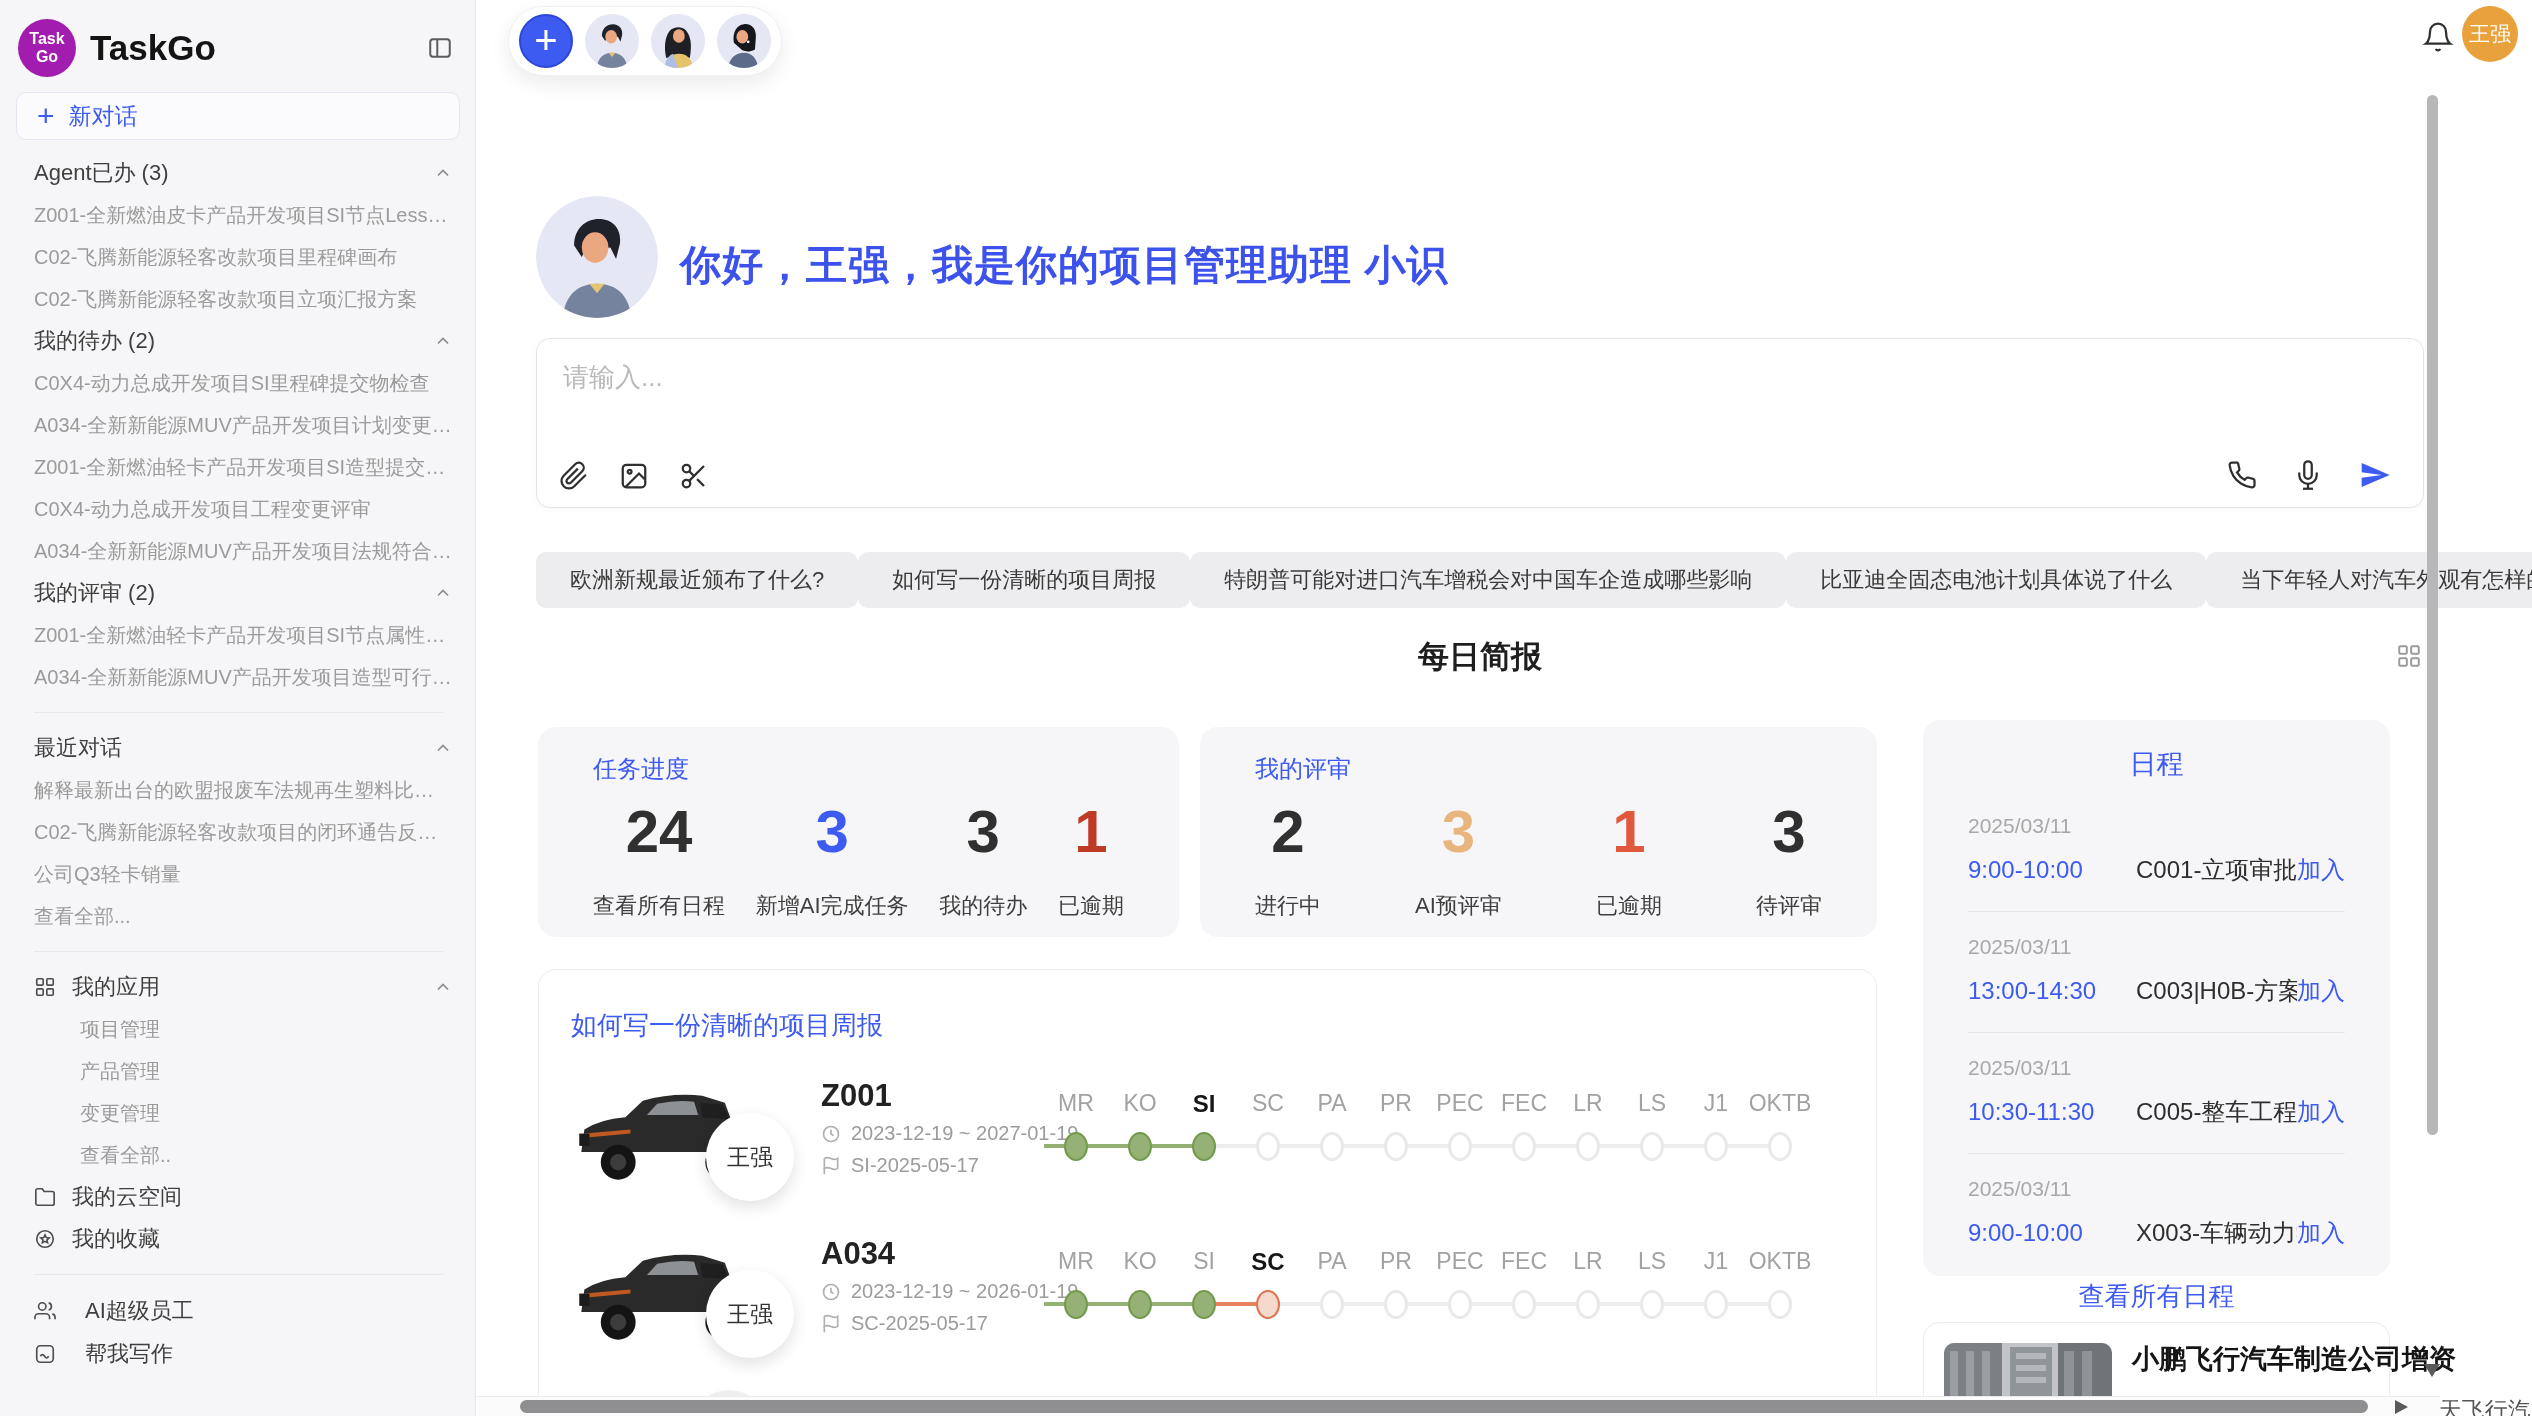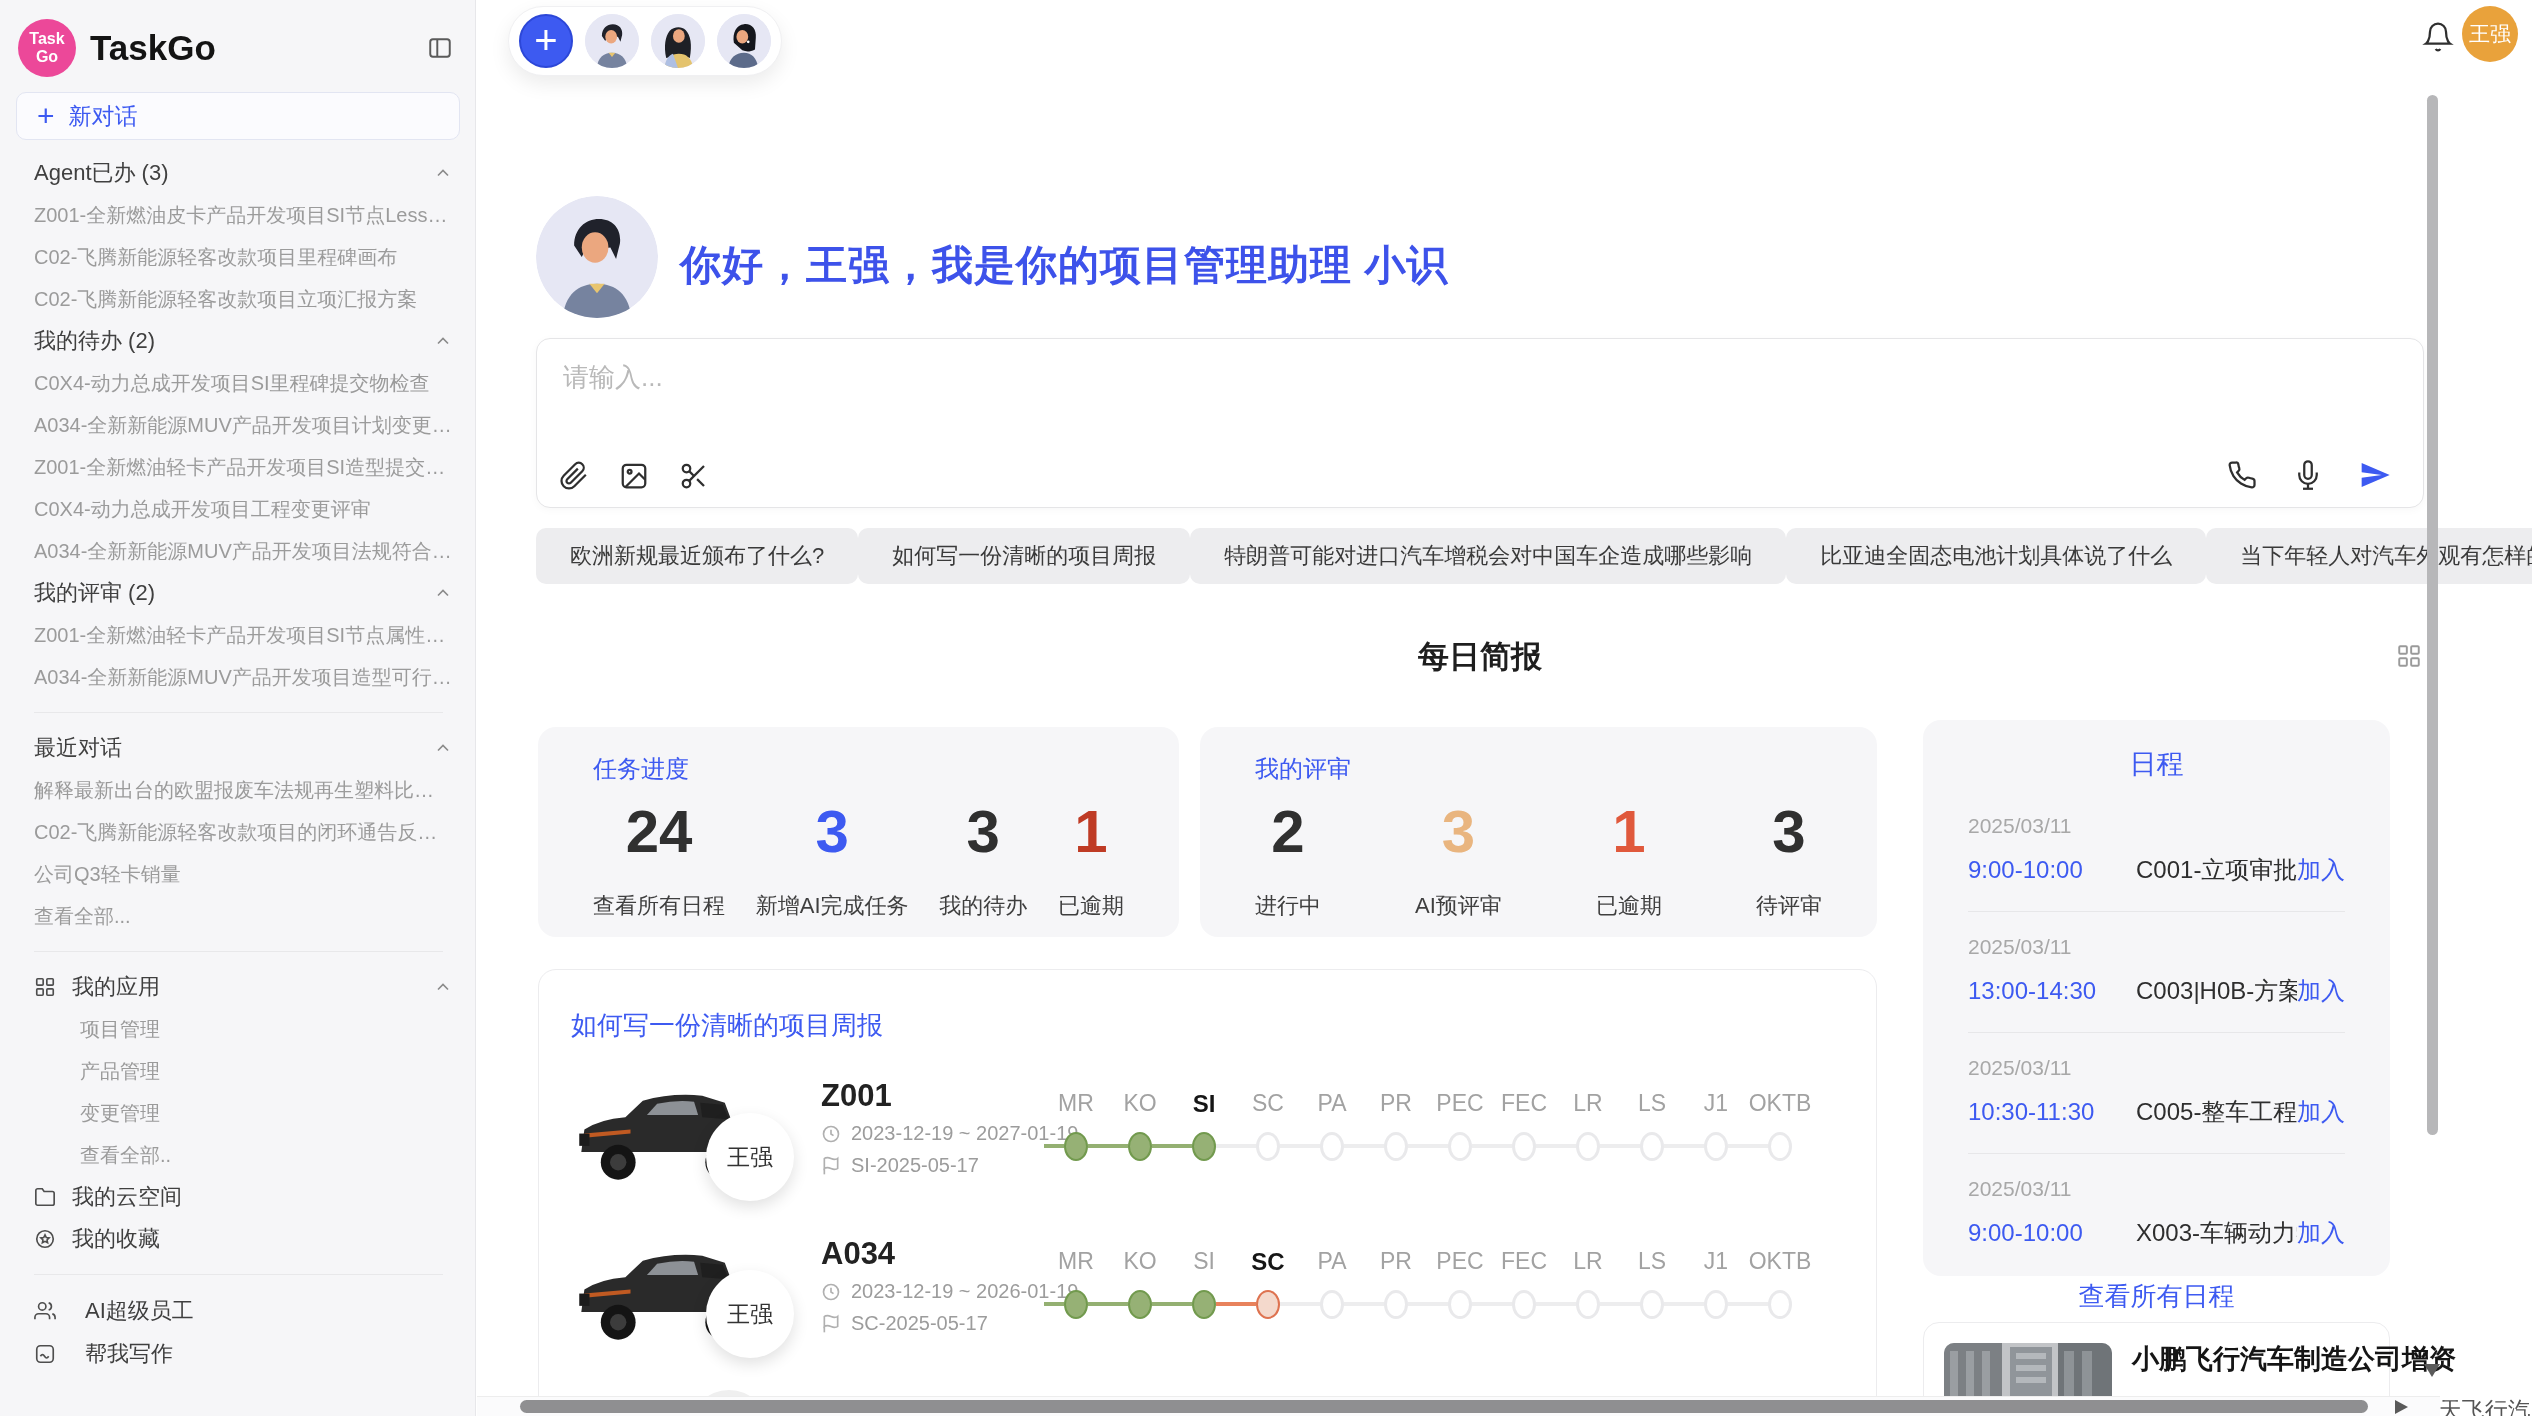--- a/index.html
+++ b/index.html
@@ -3,21 +3,21 @@
 <meta charset="utf-8">
 <style>
   html,body{margin:0;padding:0;}
   .page{position:relative;width:2532px;height:1416px;background:#ffffff;overflow:hidden;
         font-family:"Liberation Sans","DejaVu Sans",sans-serif;color:#222;}
 
   
   .sidebar{position:absolute;left:0;top:0;width:476px;height:1416px;background:#f6f6f8;
            border-right:1px solid #e7e7ea;box-sizing:border-box;padding-top:12px;}
   .side-head{display:flex;align-items:center;padding:4px 22px 4px 18px;height:64px;}
-  .logo{width:58px;height:58px;border-radius:50%;background:#ec4899;color:#fff;display:flex;
+  .logo{width:58px;height:58px;border-radius:50%;background:#a21caf;color:#fff;display:flex;
         flex-direction:column;align-items:center;justify-content:center;font-size:16px;
         line-height:18px;font-weight:600;flex:none;}
   .app-title{font-size:35px;font-weight:700;color:#141414;margin-left:14px;flex:1;}
   .icon-btn{background:none;border:none;padding:0;cursor:pointer;display:flex;align-items:center;}
   .new-chat{margin:8px 16px 0;height:48px;background:#fbfbfe;border:1px solid #e2e5f2;border-radius:10px;
             display:flex;align-items:center;padding:0 20px;color:#3d5af1;font-size:23px;cursor:pointer;box-sizing:border-box;width:444px;}
   .new-chat .plus{font-size:30px;margin-right:14px;font-weight:400;line-height:1;}
   .side-list{padding:12px 22px 0 34px;}
   .sec-head{height:42px;display:flex;align-items:center;justify-content:space-between;
             font-size:22px;color:#404040;cursor:pointer;}
@@ -49,21 +49,21 @@
   
   .input-card{position:absolute;left:536px;top:338px;width:1888px;height:170px;border:1px solid #e5e5e7;
               border-radius:14px;box-sizing:border-box;background:#fff;box-shadow:0 2px 8px rgba(0,0,0,.03);}
   .input-field{position:absolute;left:24px;top:22px;width:1400px;border:none;outline:none;
                font-size:26px;color:#333;background:transparent;font-family:inherit;}
   .input-field::placeholder{color:#b9b9b9;}
   .in-icons-l{position:absolute;left:22px;bottom:16px;display:flex;gap:30px;align-items:center;}
   .in-icons-r{position:absolute;right:32px;bottom:16px;display:flex;gap:36px;align-items:center;}
 
   
-  .chips{position:absolute;left:536px;top:528px;width:1888px;display:flex;justify-content:space-between;}
+  .chips{position:absolute;left:536px;top:552px;width:1888px;display:flex;justify-content:space-between;}
   .chip{height:56px;background:#ededef;border-radius:10px;display:flex;align-items:center;
         padding:0 34px;font-size:22px;color:#3a3a3a;cursor:pointer;white-space:nowrap;}
 
   
   .brief-head{position:absolute;left:536px;top:636px;width:1888px;text-align:center;font-size:31px;
               font-weight:700;color:#1e1e1e;}
   .brief-grid{position:absolute;left:2390px;top:642px;cursor:pointer;background:none;border:none;}
   .stat-card{position:absolute;top:727px;height:210px;background:#f6f6f8;border-radius:18px;
              box-sizing:border-box;padding:26px 55px 0;}
   .stat-title{font-size:24px;color:#3d5af1;}

